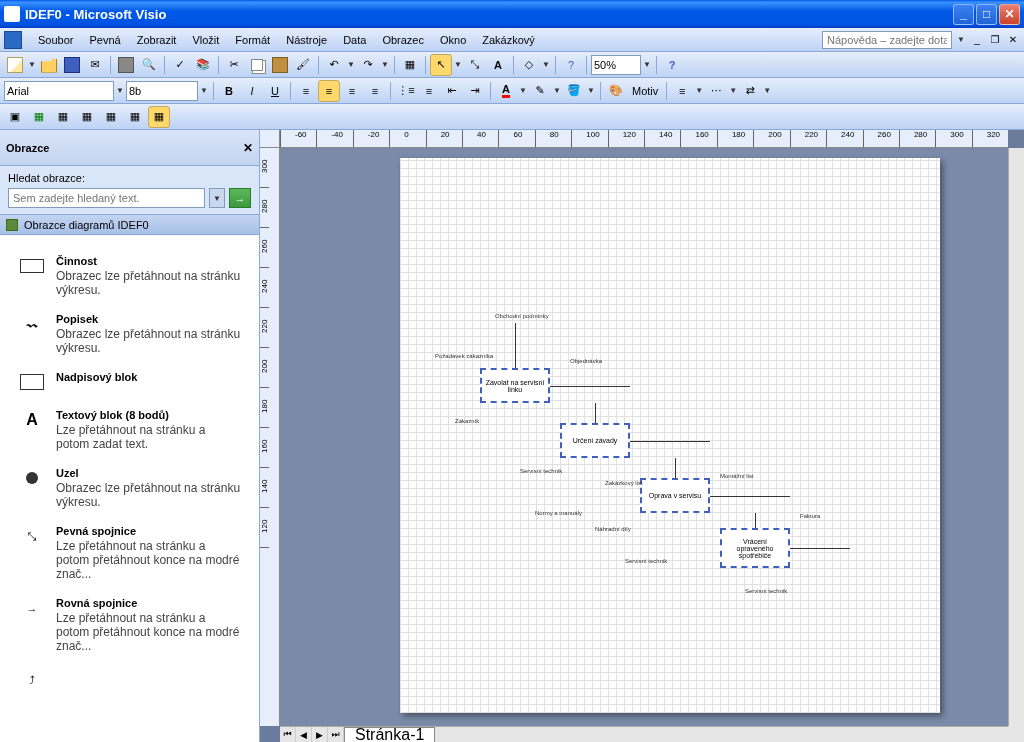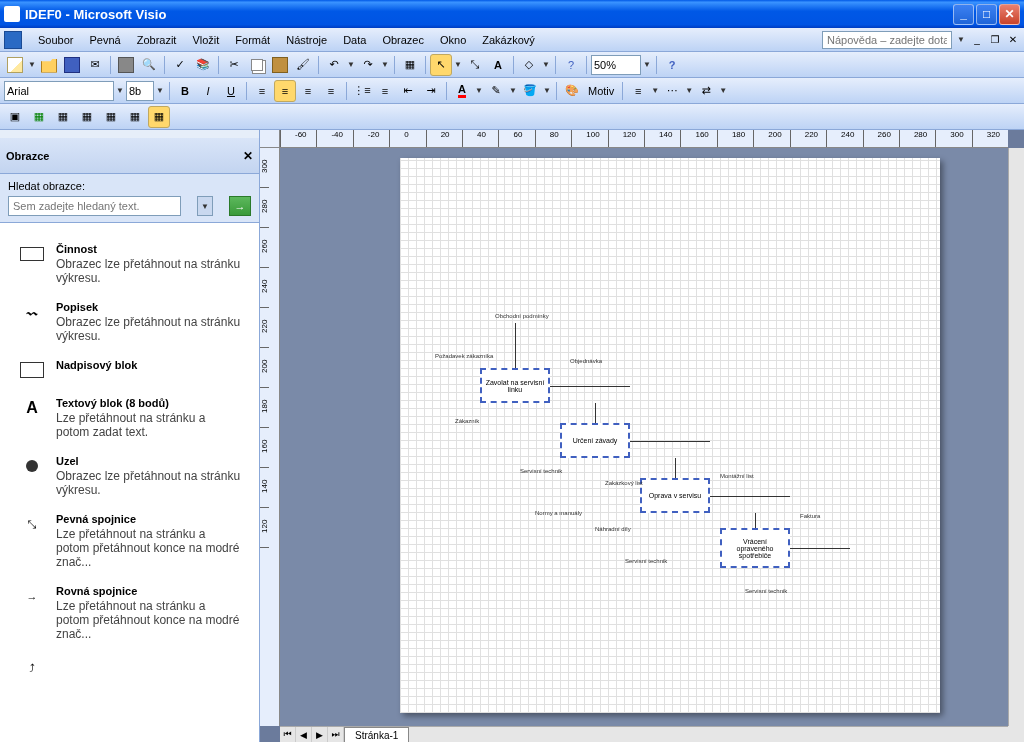--- a/index.html
+++ b/index.html
@@ -31,25 +31,25 @@
 .tb-arrow { width: 10px; font-size: 8px; color: #333; text-align: center; }
 
 
 .viewbar { height: 26px; background: linear-gradient(to bottom, #e6eefc, #bdd3f5); display: flex; align-items: center; padding: 0 4px; border-bottom: 1px solid #8ba8d8; gap: 2px; }
 
 
 .main { display: flex; height: 612px; }
 
 
 .shapes-panel { width: 260px; background: #e6eef9; border-right: 1px solid #8ba8d8; display: flex; flex-direction: column; }
-.shapes-header { height: 36px; background: linear-gradient(to bottom, #d9e5f8, #c3d4f0); display: flex; align-items: center; padding: 0 6px; font-weight: bold; border-bottom: 1px solid #8ba8d8; margin-top: 8px; }
+.shapes-header { height: 36px; background: linear-gradient(to bottom, #d9e5f8, #c3d4f0); display: flex; align-items: center; padding: 0 6px; font-weight: bold; border-bottom: 1px solid #8ba8d8; }
 .shapes-header .close-x { margin-left: auto; cursor: pointer; font-size: 12px; }
 .search-area { padding: 6px 8px; background: #d9e5f8; border-bottom: 1px solid #8ba8d8; }
 .search-label { margin-bottom: 4px; }
-.search-row { display: flex; gap: 16px; }
+.search-row { display: flex; gap: 4px; }
 .search-input { flex: 1; height: 20px; border: 1px solid #7f9db9; padding: 0 4px; font-size: 11px; }
 .search-go { width: 22px; height: 20px; background: linear-gradient(to bottom, #5cb85c, #3a9a3a); border: 1px solid #2a7a2a; color: white; display: flex; align-items: center; justify-content: center; cursor: pointer; }
 .stencil-title { height: 20px; background: linear-gradient(to bottom, #c3d4f0, #a8c0e8); display: flex; align-items: center; padding: 0 6px; border-bottom: 1px solid #8ba8d8; }
 .stencil-title .icon { width: 12px; height: 12px; background: #5a8a3a; margin-right: 6px; border: 1px solid #3a6a1a; }
 .shape-list { flex: 1; overflow-y: auto; padding: 12px; background: white; }
 .shape-item { display: flex; padding: 8px 6px; gap: 10px; cursor: pointer; }
 .shape-icon { width: 28px; height: 22px; flex-shrink: 0; display: flex; align-items: center; justify-content: center; }
 .shape-text { flex: 1; }
 .shape-name { font-weight: bold; margin-bottom: 2px; }
 .shape-desc { font-size: 12px; color: #444; }
@@ -69,21 +69,21 @@
 
 .idef-box { position: absolute; background: white; border: 2px dashed #4060c0; font-size: 7px; text-align: center; display: flex; align-items: center; justify-content: center; padding: 2px; }
 .idef-label { position: absolute; font-size: 6px; color: #333; white-space: nowrap; }
 .idef-line { position: absolute; background: #333; }
 
 
 .scroll-v { position: absolute; top: 18px; right: 0; bottom: 16px; width: 16px; background: #e6e6e6; border-left: 1px solid #aaa; }
 .scroll-h-area { position: absolute; bottom: 0; left: 20px; right: 16px; height: 16px; background: #e6e6e6; border-top: 1px solid #aaa; display: flex; }
 .page-nav { display: flex; align-items: center; background: #e6e6e6; }
 .page-nav-btn { width: 16px; height: 15px; display: flex; align-items: center; justify-content: center; font-size: 9px; cursor: pointer; border-right: 1px solid #ccc; }
-.page-tab { padding: 0 10px; background: white; border: 1px solid #888; border-bottom: none; font-size: 10px; height: 15px; display: flex; align-items: center; }
+.page-tab { padding: 0 10px; background: white; border: 1px solid #888; border-bottom: none; font-size: 16px; height: 15px; display: flex; align-items: center; }
 .scroll-corner { position: absolute; bottom: 0; right: 0; width: 16px; height: 16px; background: #e6e6e6; }
 
 
 .ico { width: 16px; height: 16px; display: inline-block; }
 .ico-new { background: linear-gradient(135deg, #fff 60%, #ffe9a0 60%); border: 1px solid #b0a060; }
 .ico-open { background: #ffd060; border: 1px solid #b08020; clip-path: polygon(0 30%, 60% 30%, 70% 15%, 100% 15%, 100% 100%, 0 100%); }
 .ico-save { background: #4060c0; border: 1px solid #203080; }
 .ico-print { background: #888; border: 1px solid #555; }
 .ico-copy { background: #fff; border: 1px solid #888; box-shadow: 2px 2px 0 #fff, 2px 2px 0 1px #888; width: 12px; height: 12px; }
 .ico-paste { background: #c09040; border: 1px solid #806020; }
@@ -173,21 +173,21 @@
   <div class="tb-sep"></div>
   <input class="tb-select" style="width: 50px;" value="50%">
   <span class="tb-arrow">▼</span>
   <div class="tb-sep"></div>
   <div class="tb-btn" style="color:#4060c0;font-weight:bold">?</div>
 </div>
 
 <div class="toolbar">
   <input class="tb-select" style="width: 110px;" value="Arial">
   <span class="tb-arrow">▼</span>
-  <input class="tb-select" style="width: 28px;" value="8b">
+  <input class="tb-select" style="width: 72px;" value="8b">
   <span class="tb-arrow">▼</span>
   <div class="tb-sep"></div>
   <div class="tb-btn">
       <b>B</b>
     </div>
   <div class="tb-btn">
       <i>I</i>
     </div>
   <div class="tb-btn">
       <u>U</u>
@@ -240,20 +240,24 @@
       <span>Obrazce</span>
       <span class="close-x">✕</span>
     </div>
     <div class="search-area">
       <div class="search-label">Hledat obrazce:</div>
       <div class="search-row">
         <input class="search-input" placeholder="Sem zadejte hledaný text." style="">
         <span class="tb-arrow" style="background:#c9d8ef;border:1px solid #7f9db9;width:16px;height:20px;display:flex;align-items:center;justify-content:center">▼</span>
         <div class="search-go">→</div>
       </div>
+    </div>
+    <div class="stencil-title">
+      <div class="icon"></div>
+      <span>Obrazce diagramů IDEF0</span>
     </div>
     <div class="shape-list">
       <div class="shape-item">
         <div class="shape-icon">
             <div style="width:24px;height:14px;border:1px solid #333"></div>
           </div>
         <div class="shape-text">
             <div class="shape-name">Činnost</div>
             <div class="shape-desc">Obrazec lze přetáhnout na stránku výkresu.</div>
           </div>

